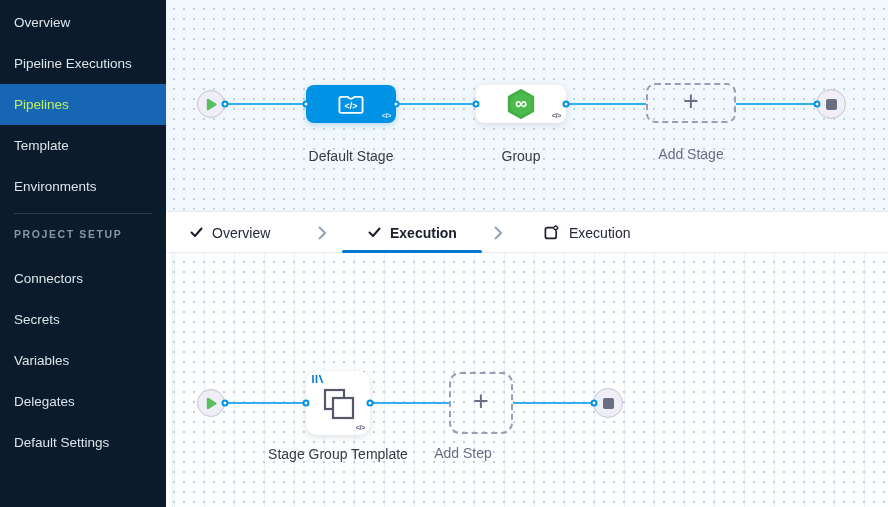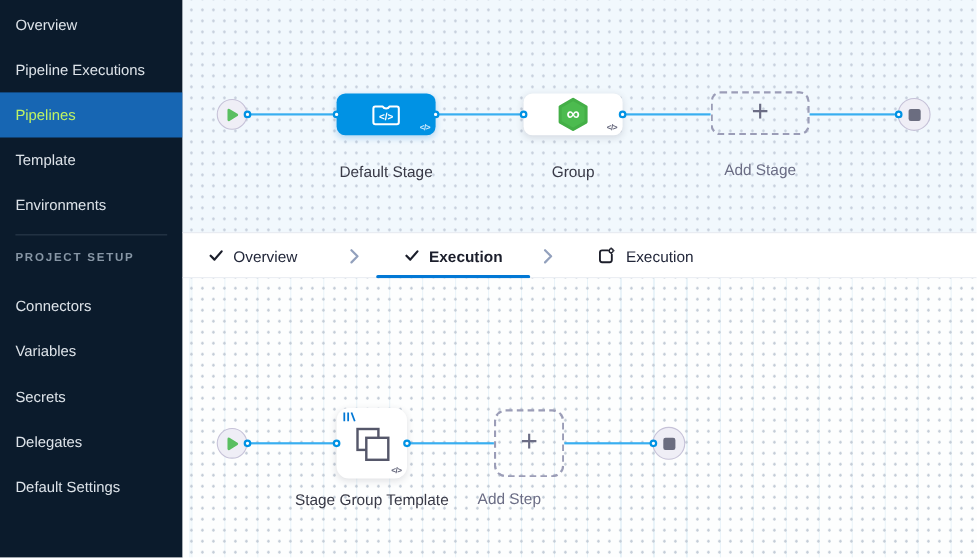--- a/index.html
+++ b/index.html
@@ -87,22 +87,22 @@
 
   <nav class="sidebar">
     <div class="nav-item">Overview</div>
     <div class="nav-item">Pipeline Executions</div>
     <div class="nav-item selected">Pipelines</div>
     <div class="nav-item">Template</div>
     <div class="nav-item">Environments</div>
     <div class="sb-divider"></div>
     <div class="sb-section">PROJECT SETUP</div>
     <div class="nav-item">Connectors</div>
+    <div class="nav-item">Secrets</div>
     <div class="nav-item">Variables</div>
-    <div class="nav-item">Secrets</div>
     <div class="nav-item">Delegates</div>
     <div class="nav-item">Default Settings</div>
   </nav>
 
   <div class="main">
 
     <div class="canvas-top">
 
       <div class="edge" style="left:59px;top:103px;width:81px"></div>
       <div class="edge" style="left:230px;top:103px;width:80px"></div>

